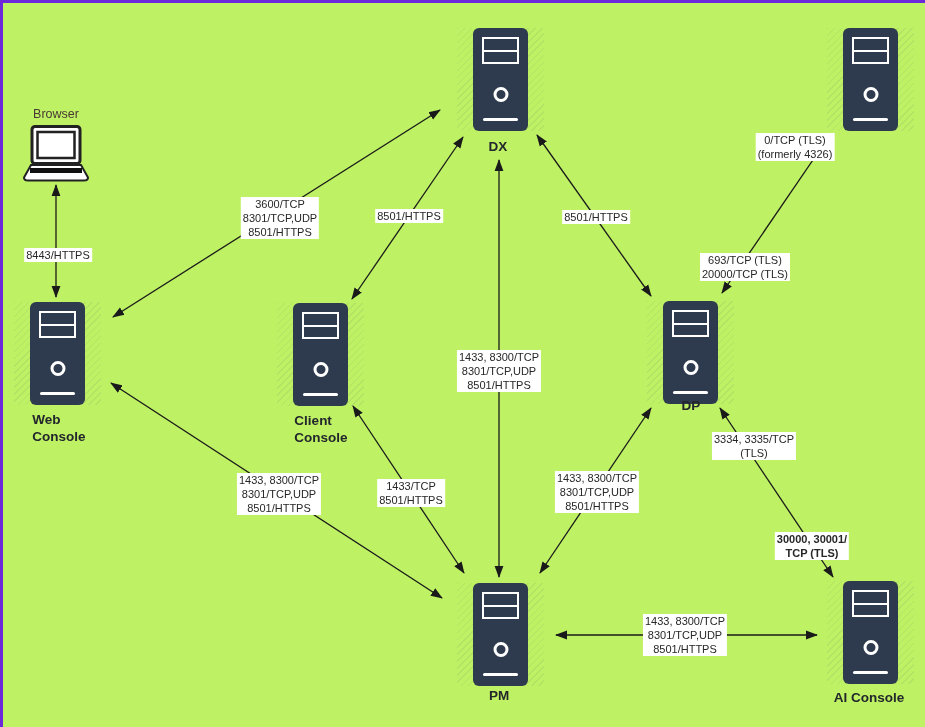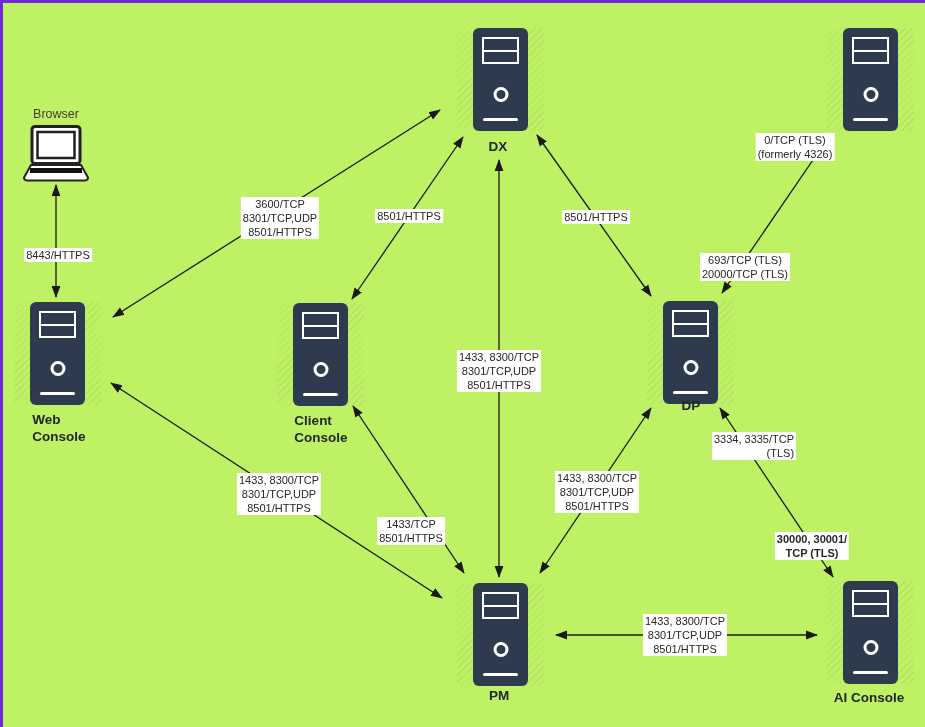--- a/index.html
+++ b/index.html
@@ -204,32 +204,32 @@
     <div>693/TCP (TLS)</div>
     <div>20000/TCP (TLS)</div>
   </div>
 
   <div class="elabel" style="left:276px;top:491px;">
     <div>1433, 8300/TCP</div>
     <div>8301/TCP,UDP</div>
     <div>8501/HTTPS</div>
   </div>
 
-  <div class="elabel" style="left:408px;top:490px;margin-top:38px;">
+  <div class="elabel" style="left:408px;top:490px;">
     <div>1433/TCP</div>
     <div>8501/HTTPS</div>
   </div>
 
   <div class="elabel" style="left:594px;top:489px;">
     <div>1433, 8300/TCP</div>
     <div>8301/TCP,UDP</div>
     <div>8501/HTTPS</div>
   </div>
 
-  <div class="elabel" style="left:751px;top:443px;text-align:right;">
+  <div class="elabel" style="left:751px;top:443px;">
     <div>3334, 3335/TCP</div>
     <div>(TLS)</div>
   </div>
 
   <div class="elabel" style="left:809px;top:543px;font-weight:bold;">
     <div>30000, 30001/</div>
     <div>TCP (TLS)</div>
   </div>
 
   <div class="elabel" style="left:682px;top:632px;">

